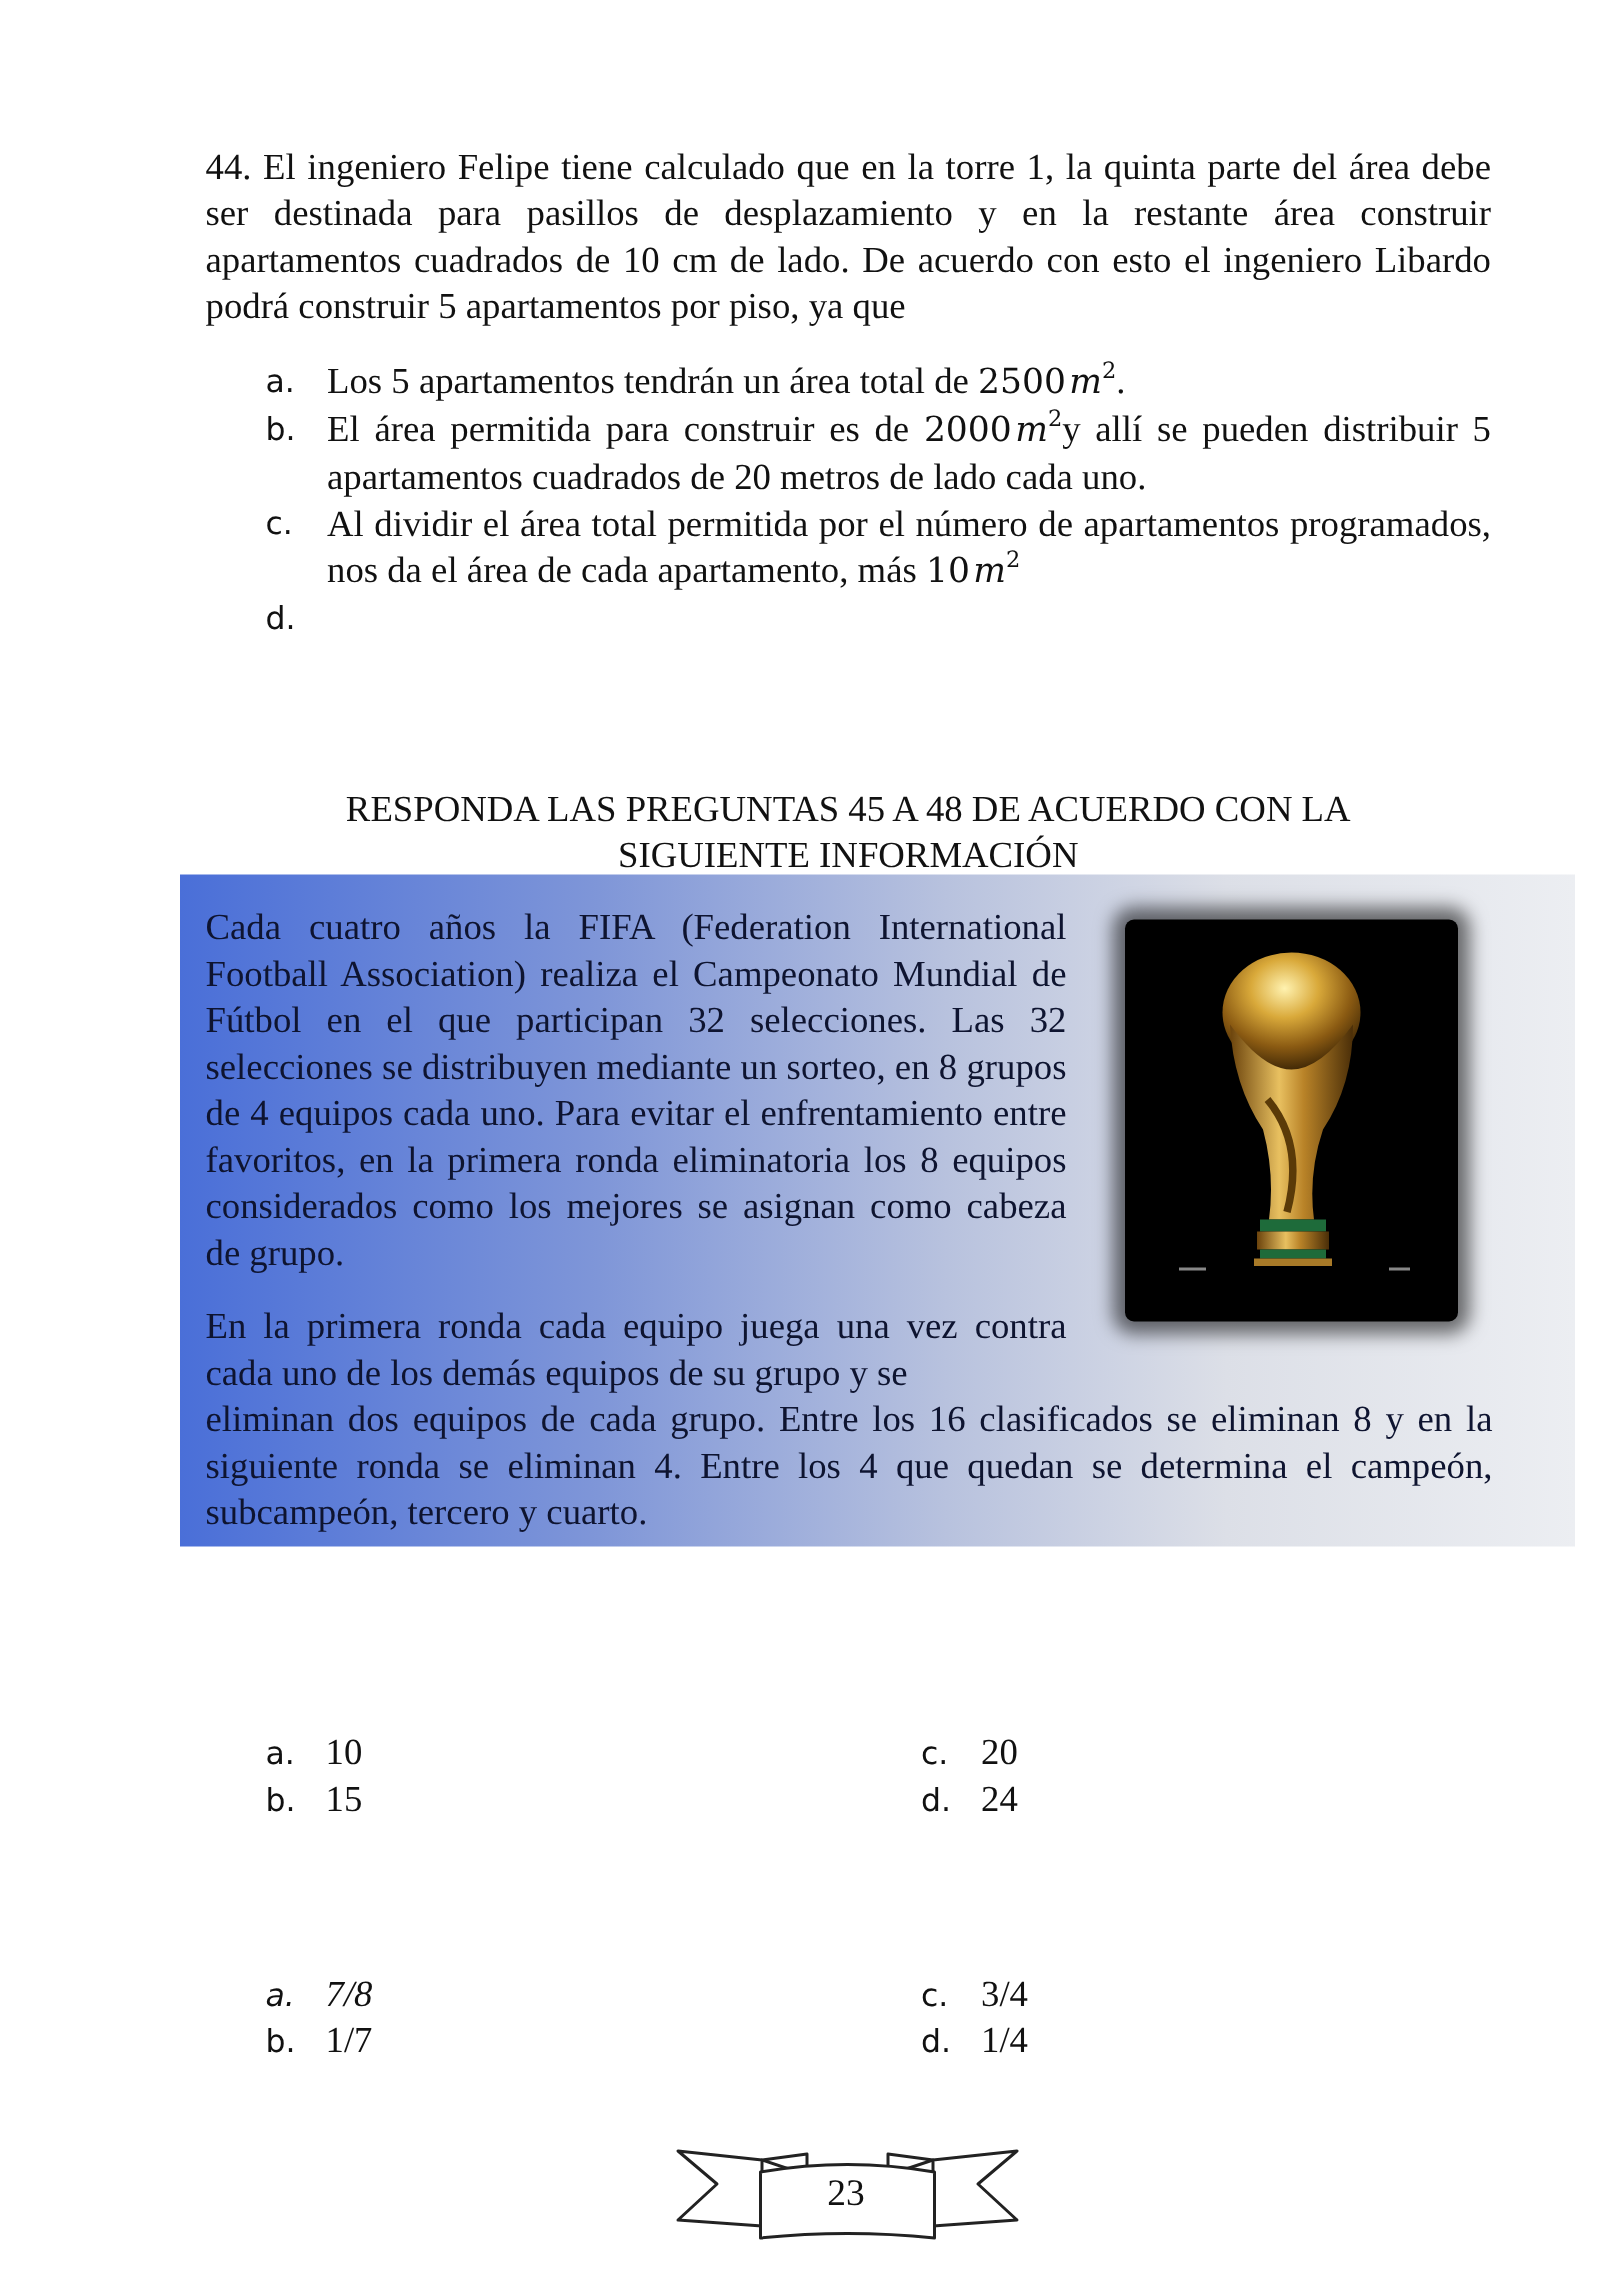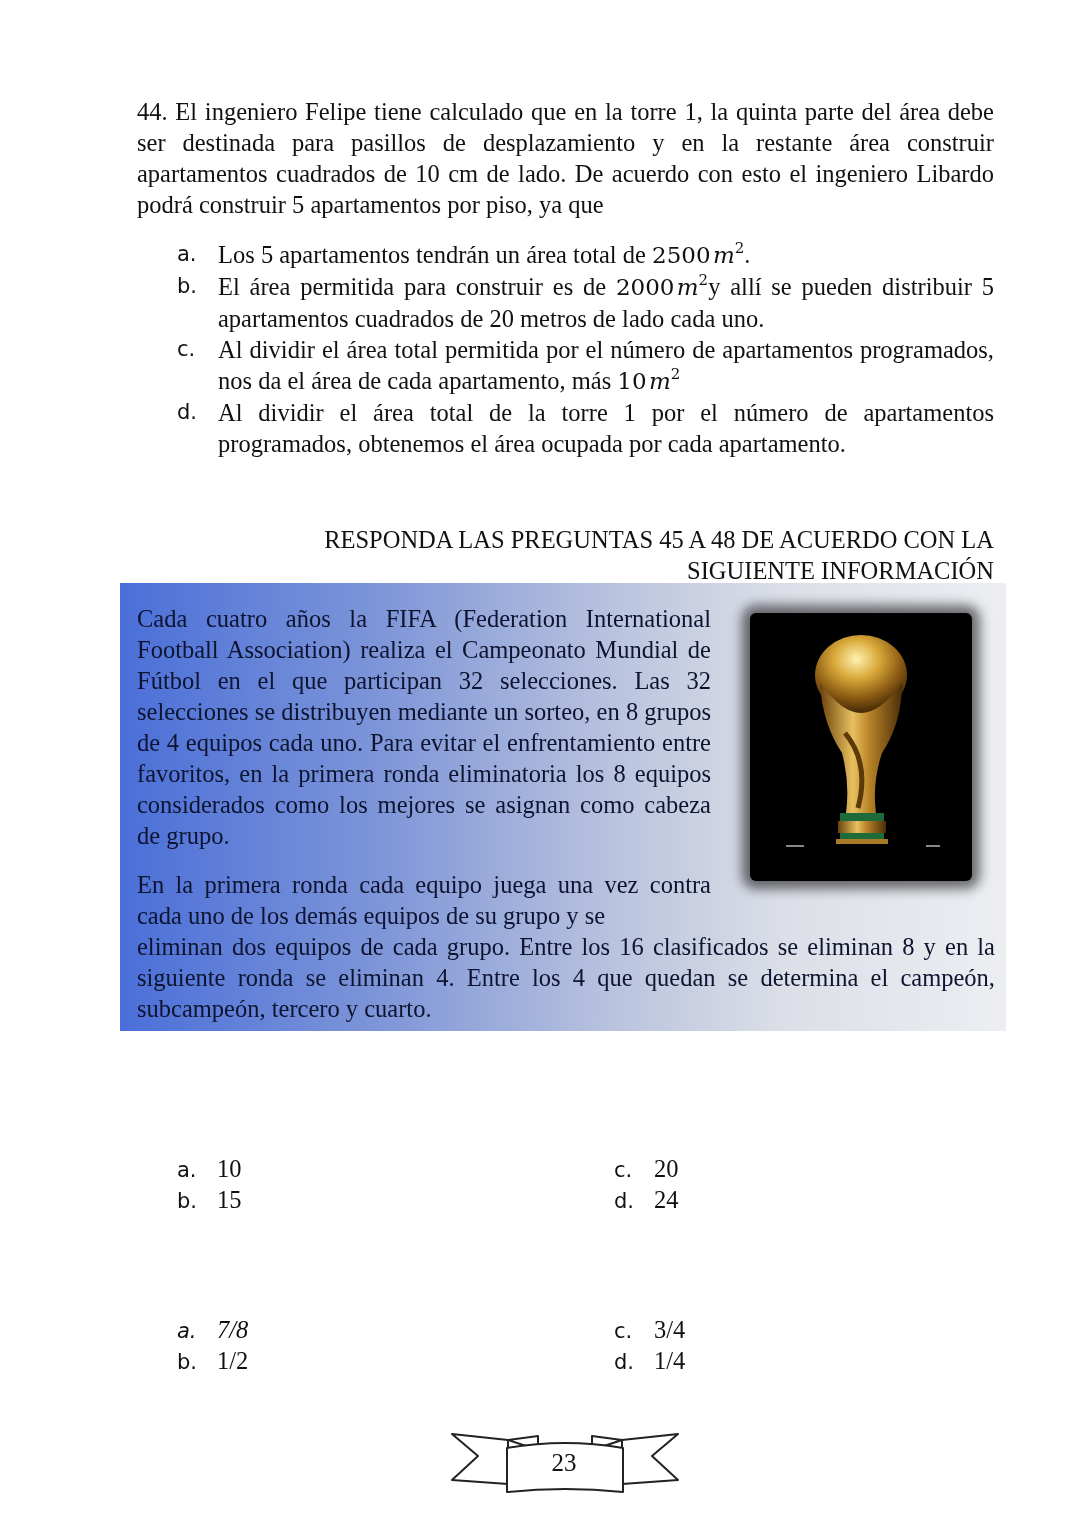--- a/index.html
+++ b/index.html
@@ -23,25 +23,26 @@
     position: absolute; left: 40px; top: 0;
     font-family: "DejaVu Sans", "Liberation Sans", sans-serif;
     font-size: 21px;
   }
   .math { font-family: "DejaVu Serif", serif; font-size: 23px; }
   .math i { font-style: italic; }
   .math sup { font-size: 15px; vertical-align: 10px; line-height: 0; }
 
   .section-title {
     position: absolute; left: 127px; width: 857px; top: 524px;
-    font-size: 24.5px; line-height: 31px; text-align: right; margin: 0;
+    font-size: 24.5px; line-height: 31px; text-align: center; margin: 0;
   }
   .info-box {
     position: absolute; left: 110px; top: 583px; width: 886px; height: 448px;
     background: linear-gradient(90deg, #4a6fd8 0%, #7f96d8 30%, #b8c2de 55%, #dcdfe7 75%, #eceef2 100%);
+    padding-left: 44px;
   }
   .info-text {
     position: absolute; left: 17px; font-size: 24.5px; line-height: 31px;
     text-align: justify; margin: 0; color: #0e1430;
   }
   .trophy-frame {
     position: absolute; left: 630px; top: 30px; width: 222px; height: 268px;
     background: #000;
     border-radius: 6px;
     box-shadow: 0 0 12px 8px rgba(0,0,0,0.55);
@@ -74,21 +75,20 @@
     <li class="opt">
       <span class="opt-letter">b.</span>
       <span>El área permitida para construir es de </span><span class="math"><span>2000</span> <i>m</i><sup>2</sup></span><span>y allí se pueden distribuir 5 apartamentos cuadrados de 20 metros de lado cada uno.</span>
     </li>
     <li class="opt">
       <span class="opt-letter">c.</span>
       <span>Al dividir el área total permitida por el número de apartamentos programados, nos da el área de cada apartamento, más </span><span class="math"><span>10</span> <i>m</i><sup>2</sup></span>
     </li>
     <li class="opt">
       <span class="opt-letter">d.</span>
-      <span>Al dividir el área total de la torre 1 por el número de apartamentos programados, obtenemos el área ocupada por cada apartamento.</span>
     </li>
   </ul>
 
   <div class="section-title">
     <div>RESPONDA LAS PREGUNTAS 45 A 48 DE ACUERDO CON LA</div>
     <div>SIGUIENTE INFORMACIÓN</div>
   </div>
 
   <div class="info-box">
     <p class="info-text" style="top:20px; width:574px;">Cada cuatro años la FIFA (Federation International Football Association) realiza el Campeonato Mundial de Fútbol en el que participan 32 selecciones. Las 32 selecciones se distribuyen mediante un sorteo, en 8 grupos de 4 equipos cada uno. Para evitar el enfrentamiento entre favoritos, en la primera ronda eliminatoria los 8 equipos considerados como los mejores se asignan como cabeza de grupo.</p>
@@ -137,21 +137,21 @@
     <div class="opt2" style="left:477px; top:31px;">
       <span class="opt-letter">d.</span><span>24</span>
     </div>
   </div>
 
   <div class="options-2col" style="top:1314px;">
     <div class="opt2" style="left:40px; top:0;font-style:italic;">
       <span class="opt-letter">a.</span><span>7/8</span>
     </div>
     <div class="opt2" style="left:40px; top:31px;">
-      <span class="opt-letter">b.</span><span>1/2</span>
+      <span class="opt-letter">b.</span><span>1/7</span>
     </div>
     <div class="opt2" style="left:477px; top:0;">
       <span class="opt-letter">c.</span><span>3/4</span>
     </div>
     <div class="opt2" style="left:477px; top:31px;">
       <span class="opt-letter">d.</span><span>1/4</span>
     </div>
   </div>
 
   <svg class="footer-banner" viewBox="0 0 230 68">

